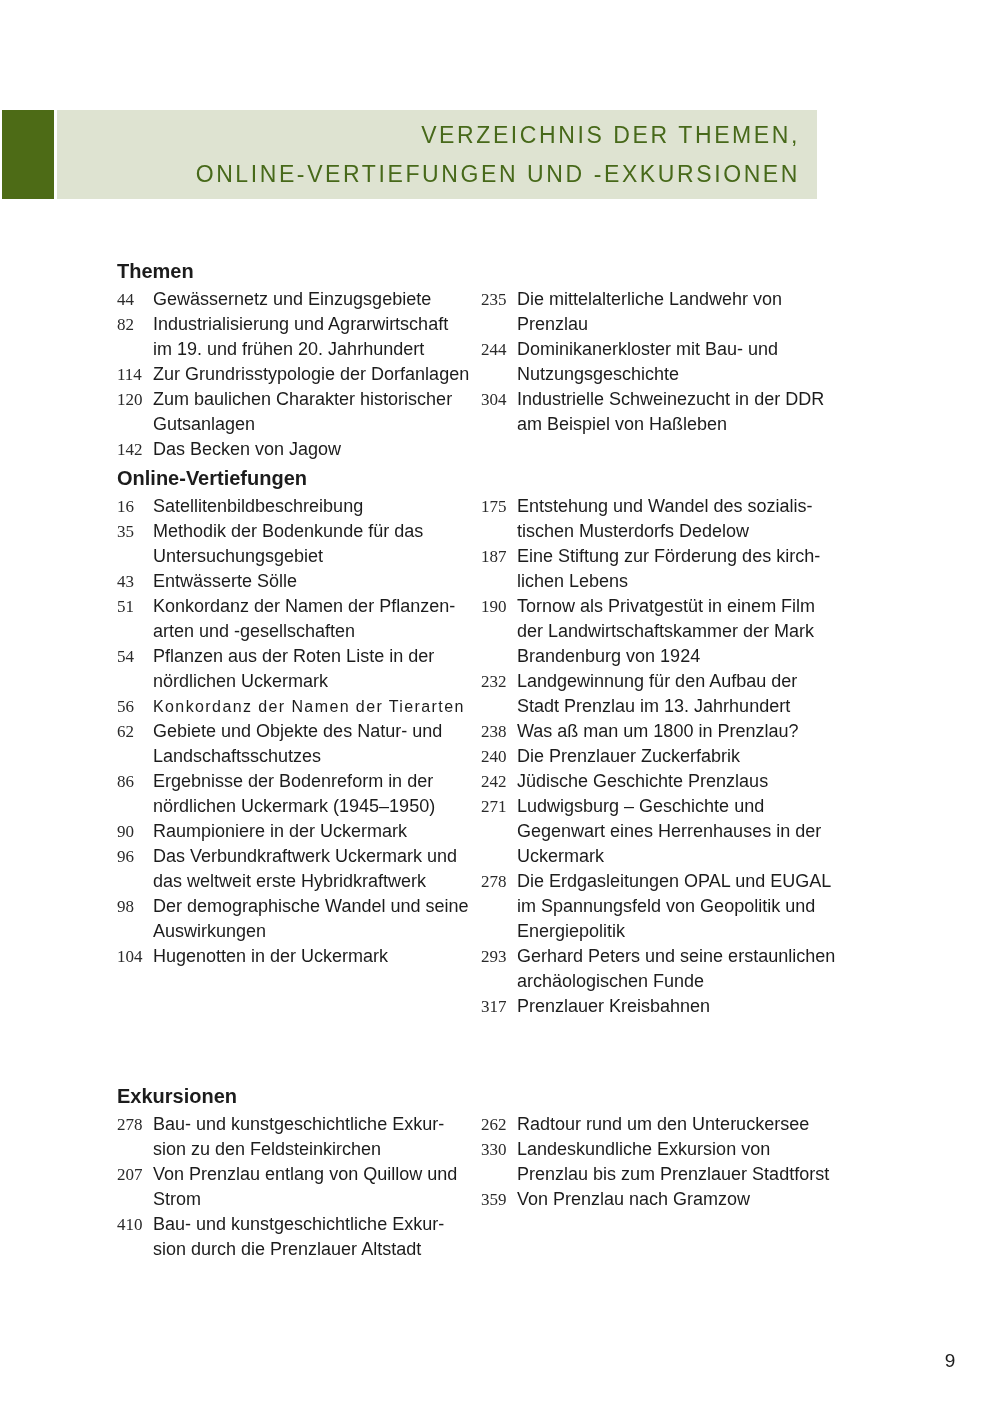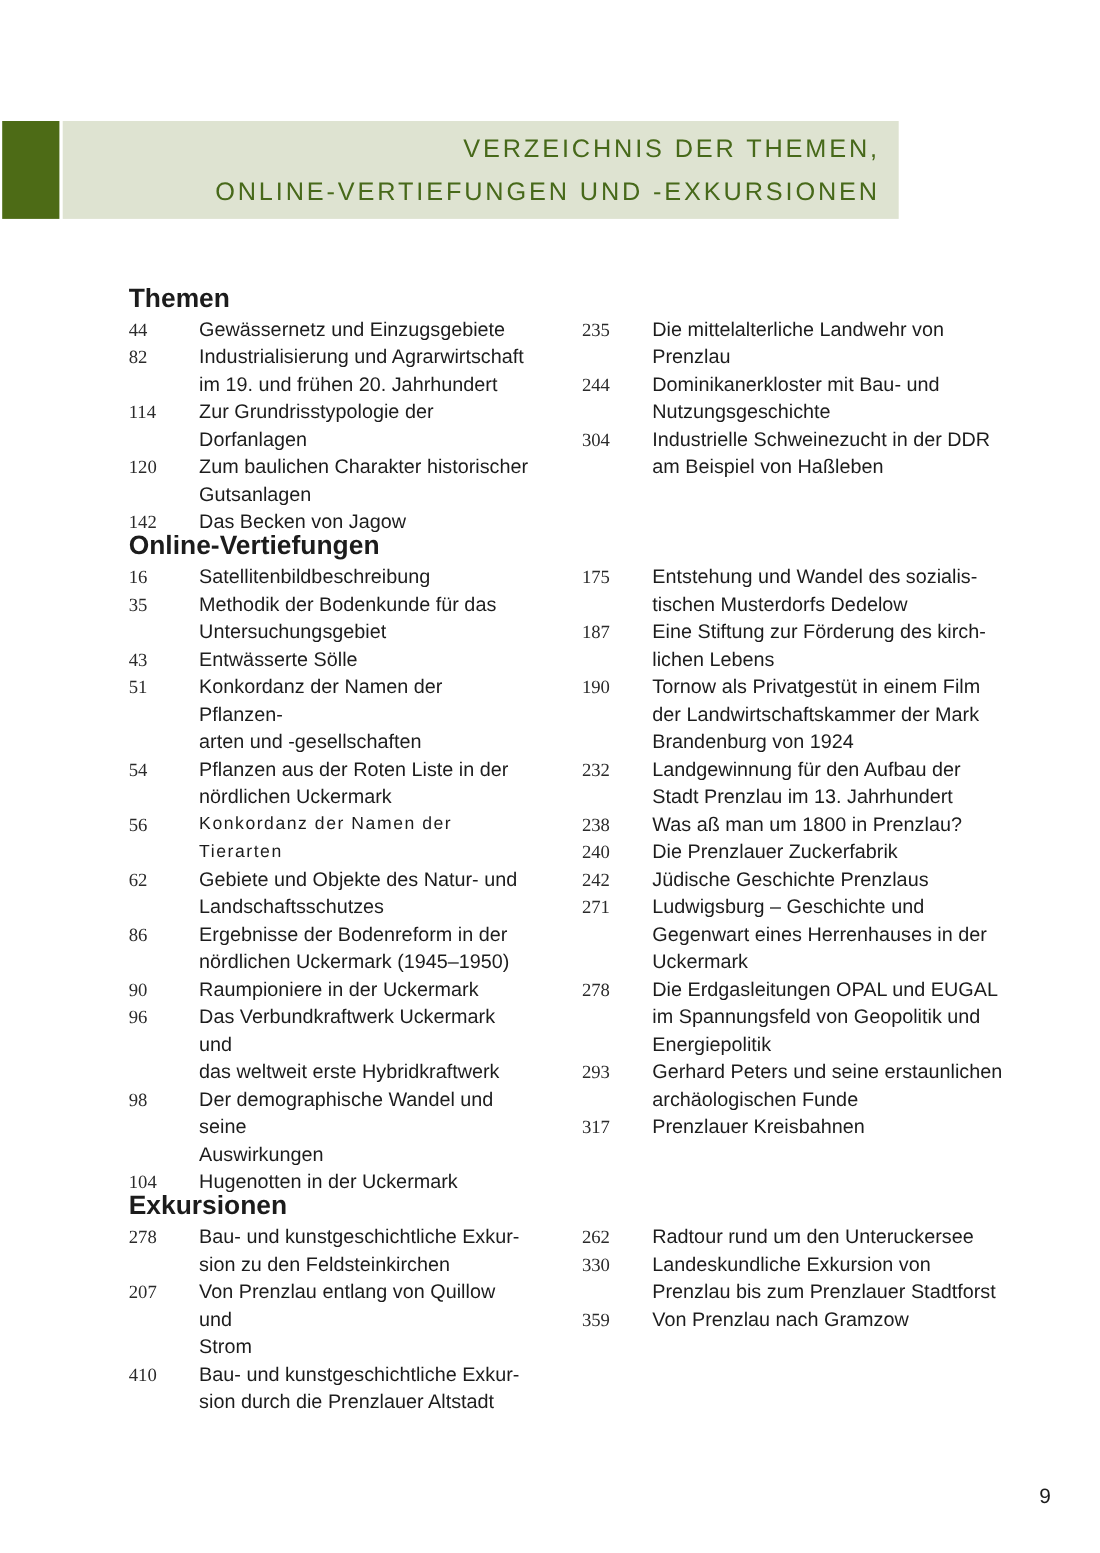--- a/index.html
+++ b/index.html
@@ -46,48 +46,47 @@
     line-height: 39px;
     white-space: nowrap;
   }
   .content {
     position: absolute;
     left: 117px; top: 0;
     width: 780px;
   }
   .section { position: absolute; left: 0; width: 780px; }
   .sec-0 { top: 259px; }
-  .sec-1 { top: 484px; }
+  .sec-1 { top: 466px; }
   .sec-2 { top: 1084px; }
   .section-heading {
     margin: 0;
-    font-size: 24px;
+    font-size: 20px;
     font-weight: bold;
     line-height: 25px;
     color: var(--text-color);
   }
-  .columns { display: flex; margin-top: 3px; gap: 48px; }
+  .columns { display: flex; margin-top: 3px; }
   .col-left  { width: 364px; flex: 0 0 364px; }
   .col-right { width: 406px; flex: 0 0 406px; }
   .entry { display: flex; align-items: flex-start; }
   .entry-page {
     flex: 0 0 36px;
     width: 36px;
     font-family: "Liberation Serif", serif;
     font-size: 17px;
     line-height: 25px;
     color: var(--number-color);
   }
   .entry-title {
     flex: 1 1 auto;
     font-size: 18px;
     line-height: 25px;
     white-space: pre-line;
     color: var(--text-color);
-    margin-left: 28px;
   }
   .entry-title.tracked {
     font-size: 16px;
     letter-spacing: 1.4px;
   }
   .page-number {
     position: absolute;
     left: 938px; top: 1350px;
     width: 24px;
     text-align: center;

